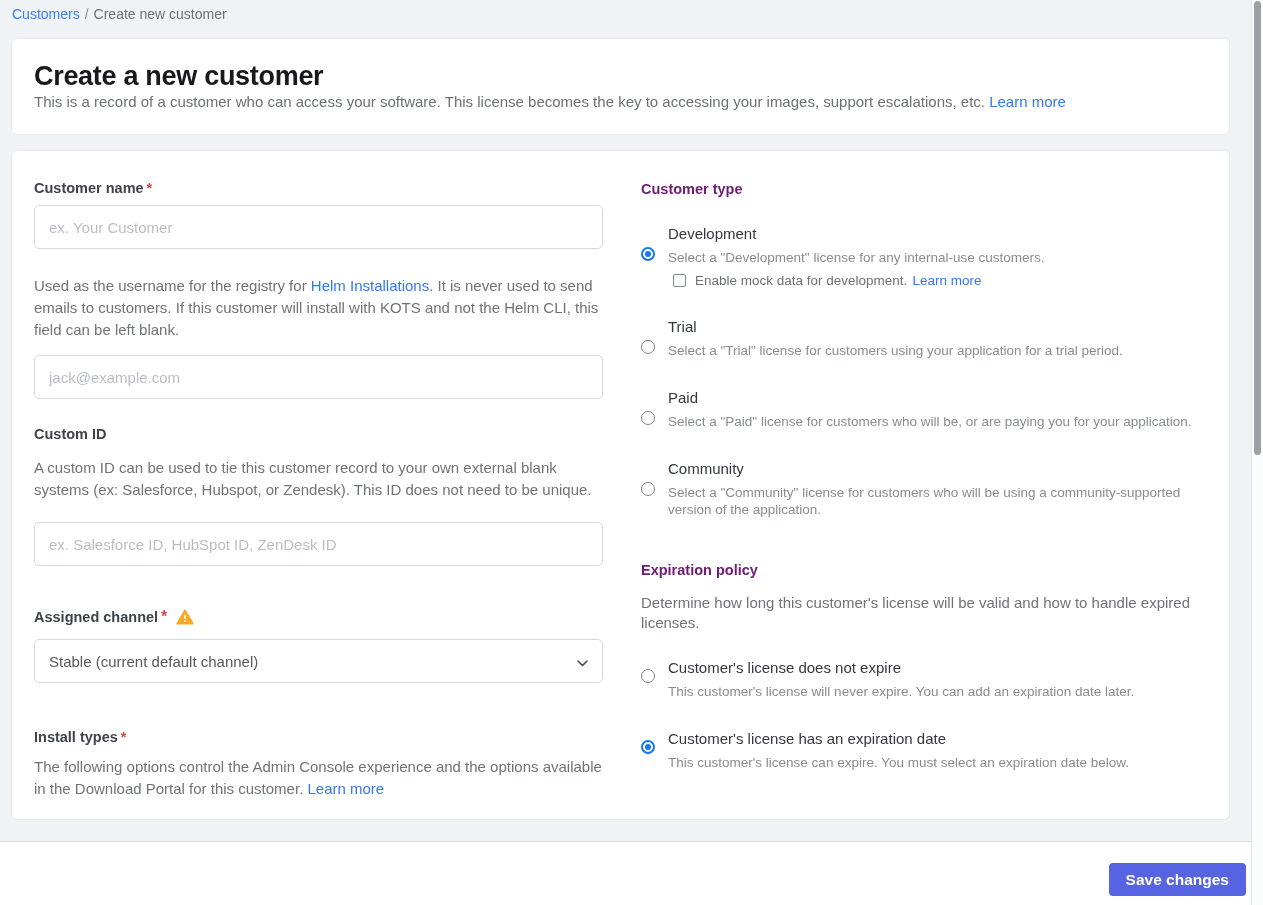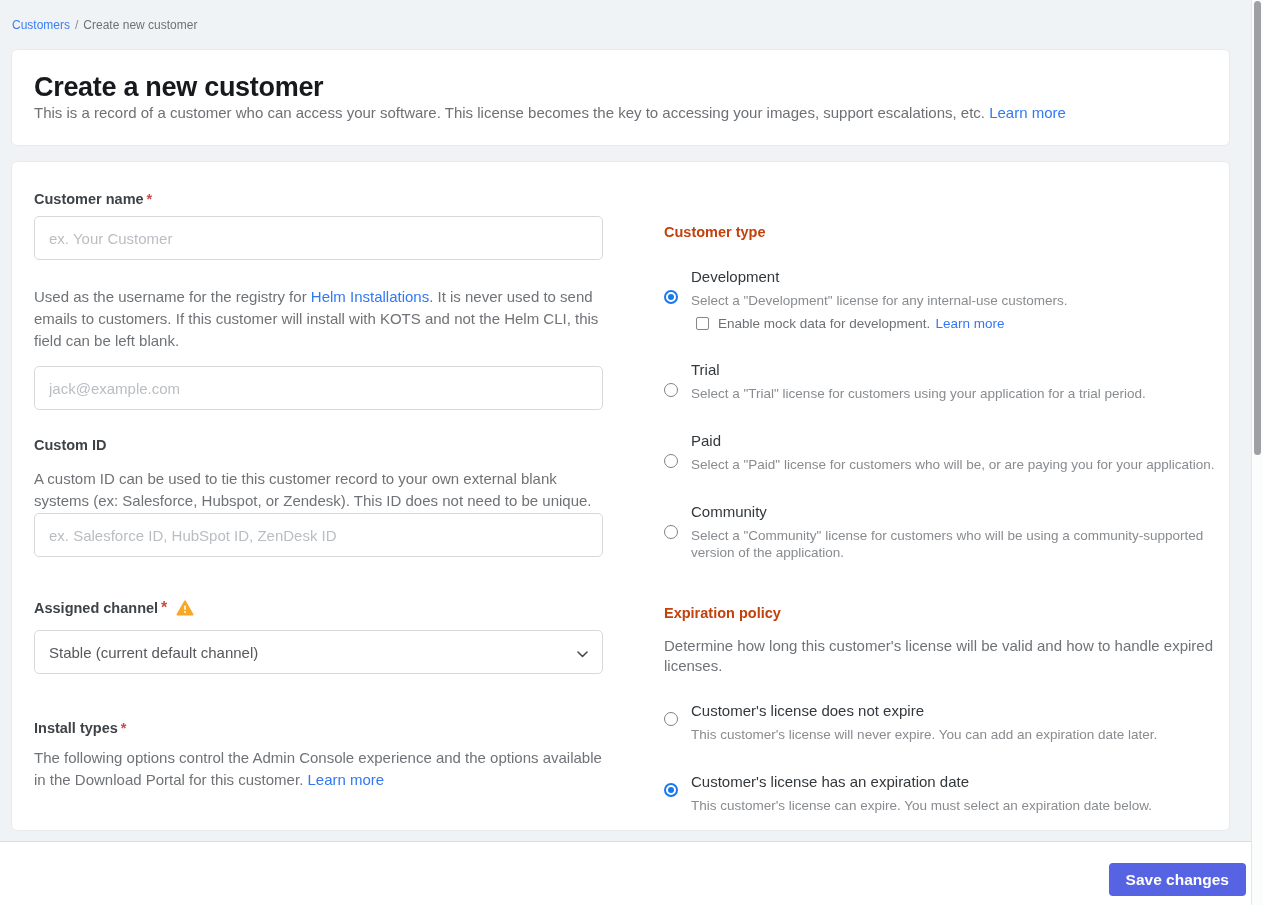--- a/index.html
+++ b/index.html
@@ -6,22 +6,22 @@
   html, body { width: 1263px; height: 905px; }
   body {
     position: relative;
     overflow: hidden;
     background: #f0f3f5;
     font-family: "Liberation Sans", sans-serif;
     color: #3f4449;
   }
   
   .breadcrumb {
-    padding: 16px 0 0 12px;
-    font-size: 12px;
+    padding: 5px 0 0 12px;
+    font-size: 14px;
     color: #6e7277;
     line-height: 19px;
   }
   .breadcrumb .crumb-link { color: #3b7ef2; cursor: pointer; }
   .breadcrumb .sep { margin: 0 5px; color: #8a8e92; }
   
   .card {
     background: #fff;
     border: 1px solid #e7eaec;
     border-radius: 6px;
@@ -39,21 +39,20 @@
   .header-desc { font-size: 15px; color: #6d7175; line-height: 20px; }
   .link { color: #3278f2; cursor: pointer; }
   .link.med { font-weight: 500; }
   
   .form-card {
     margin-top: 15px;
     height: 670px;
     padding: 27px 22px 0;
     display: flex;
     overflow: hidden;
-    gap: 23px;
   }
   .col-left  { width: 569px; flex: none; }
   .col-right { width: 558px; flex: none; margin-left: 38px; padding-top: 1px; }
 
   .field-label {
     font-size: 14.5px;
     font-weight: 700;
     color: #3e4348;
     line-height: 20px;
   }
@@ -88,32 +87,31 @@
   }
   .label-row { display: flex; align-items: center; }
   .warn-icon { margin-left: 9px; display: inline-flex; }
   
   .mt-input { margin-top: 7px; }
   .sec-email { margin-top: 26px; }
   .sec-email .para { margin-top: 2px; }
   .sec-email .text-input { margin-top: 14px; }
   .sec-custom { margin-top: 25px; }
   .sec-custom .para { margin-top: 13px; }
-  .sec-custom .text-input { margin-top: 1px; }
+  .sec-custom .text-input { margin-top: 21px; }
   .sec-channel { margin-top: 41px; }
   .sec-channel .select-box { margin-top: 12px; }
   .sec-install { margin-top: 44px; }
   .sec-install .para { margin-top: 9px; }
   
   .section-heading {
     font-size: 14.5px;
     font-weight: 700;
-    color: #c2410c;
+    color: #701a75;
     line-height: 20px;
-    margin-top: 32px;
   }
   .col-right .para { margin-top: 13px; font-size: 15px; line-height: 20px; }
   .options { margin-top: 24px; }
   .opt { position: relative; padding-left: 27px; }
   .opt + .opt { margin-top: 28px; }
   .opt-label { font-size: 15px; color: #33383d; line-height: 21px; }
   .opt-desc { font-size: 13.5px; color: #888c90; line-height: 17px; margin-top: 5px; }
   .radio {
     position: absolute;
     left: 0;

